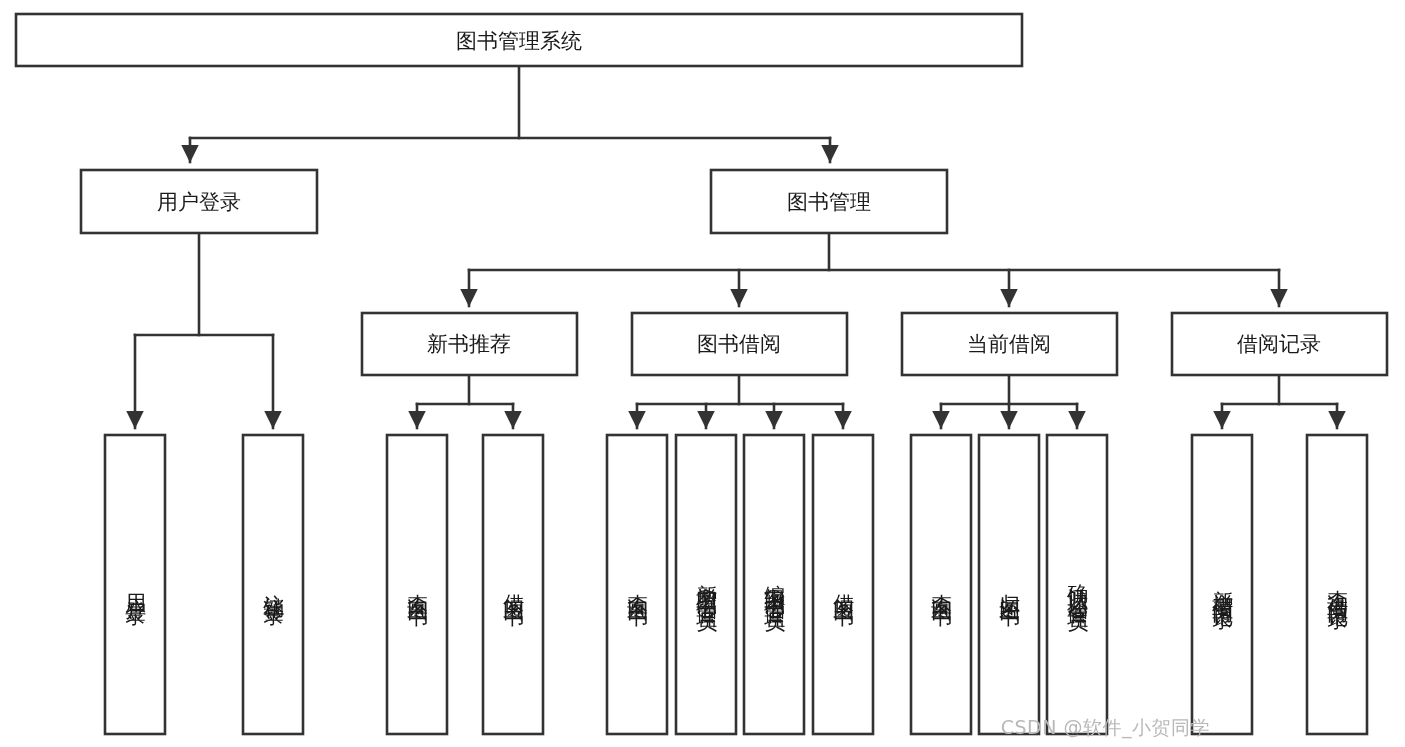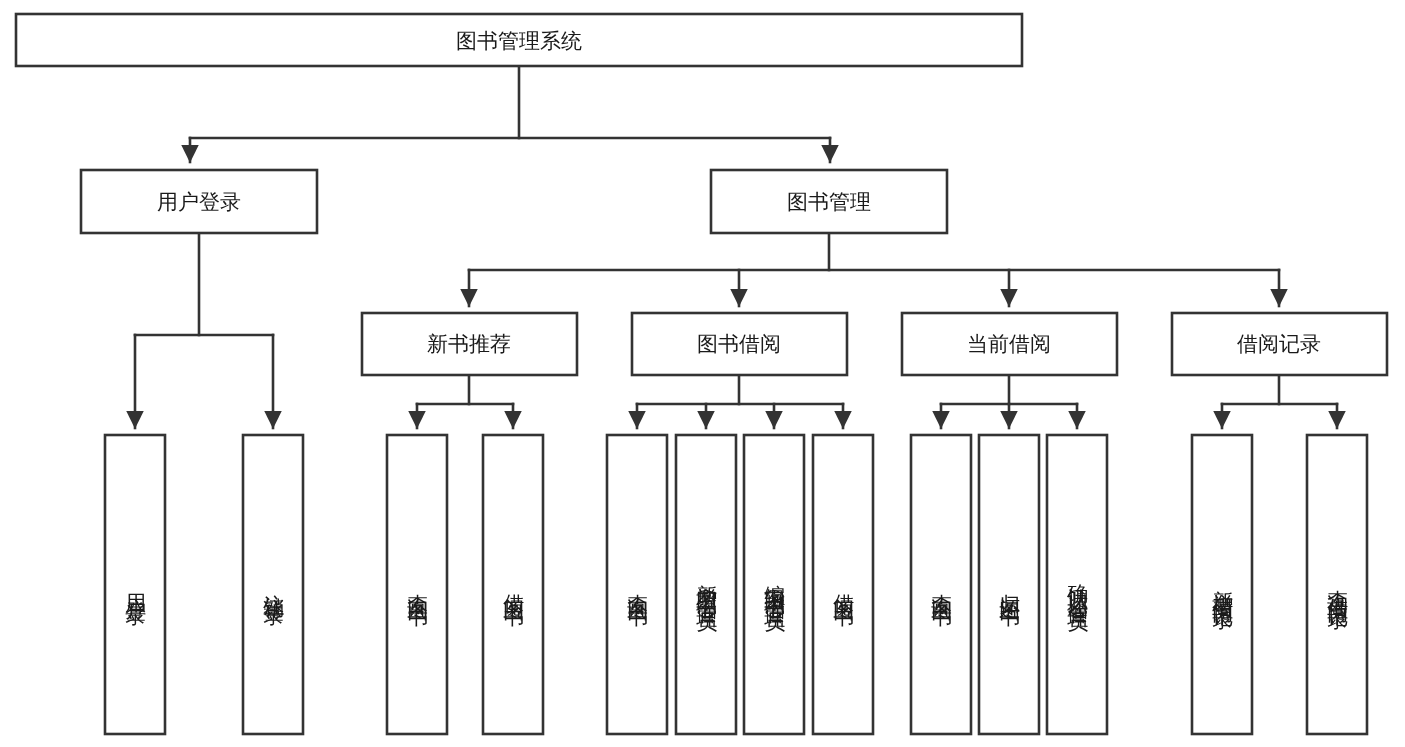--- a/index.html
+++ b/index.html
@@ -214,13 +214,14 @@
   <div class="v-label-wrap" style="left:1047px; top:435px; width:60px; height:299px;">
     <span class="v-label">确认归还（管理员）</span>
   </div>
   <div class="v-label-wrap" style="left:1192px; top:435px; width:60px; height:299px;">
     <span class="v-label">新增借阅记录</span>
   </div>
   <div class="v-label-wrap" style="left:1307px; top:435px; width:60px; height:299px;">
     <span class="v-label">查询借阅记录</span>
   </div>
 
+  <div class="watermark">CSDN @软件_小贺同学</div>
 </div>
 
 </body></html>

